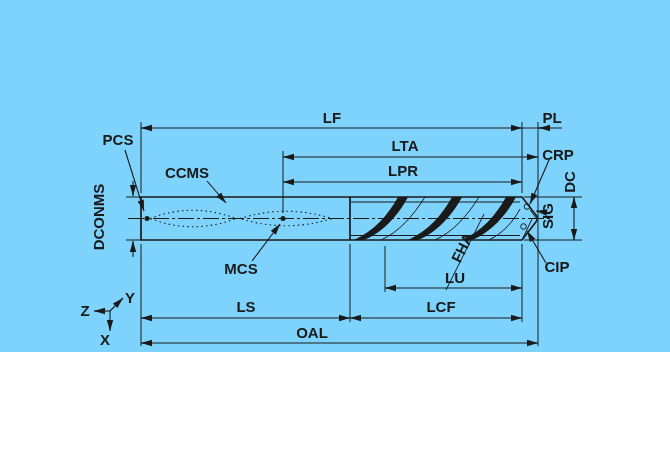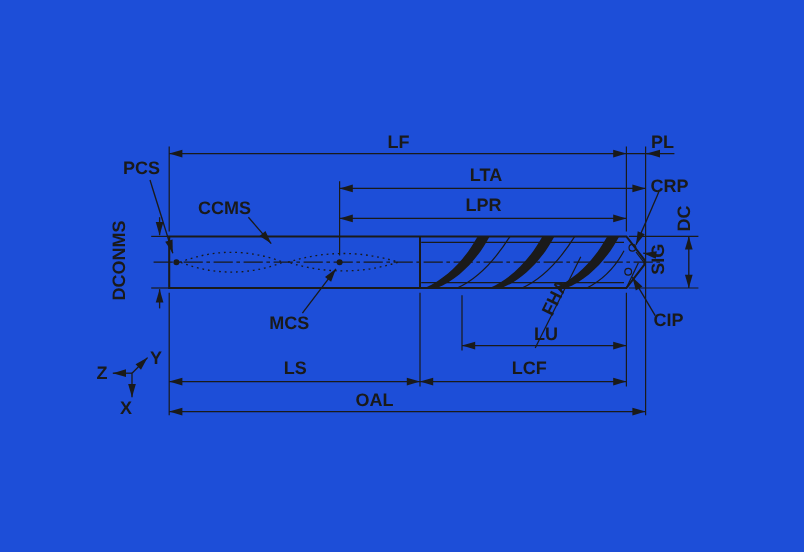--- a/index.html
+++ b/index.html
@@ -2,22 +2,22 @@
 <html><head>
 <meta charset="utf-8">
 <style>
   html, body {
     margin: 0;
     padding: 0;
     background: #ffffff;
   }
   .stage {
     width: 670px;
-    height: 460px;
-    background: #1d4ed8;
+    height: 352px;
+    background: #7dd3fc;
     position: relative;
     overflow: hidden;
   }
   svg { display: block; }
   .lbl {
     font-family: "Liberation Sans", "DejaVu Sans", sans-serif;
     font-size: 15px;
     font-weight: bold;
     fill: #1a1a1a;
   }

